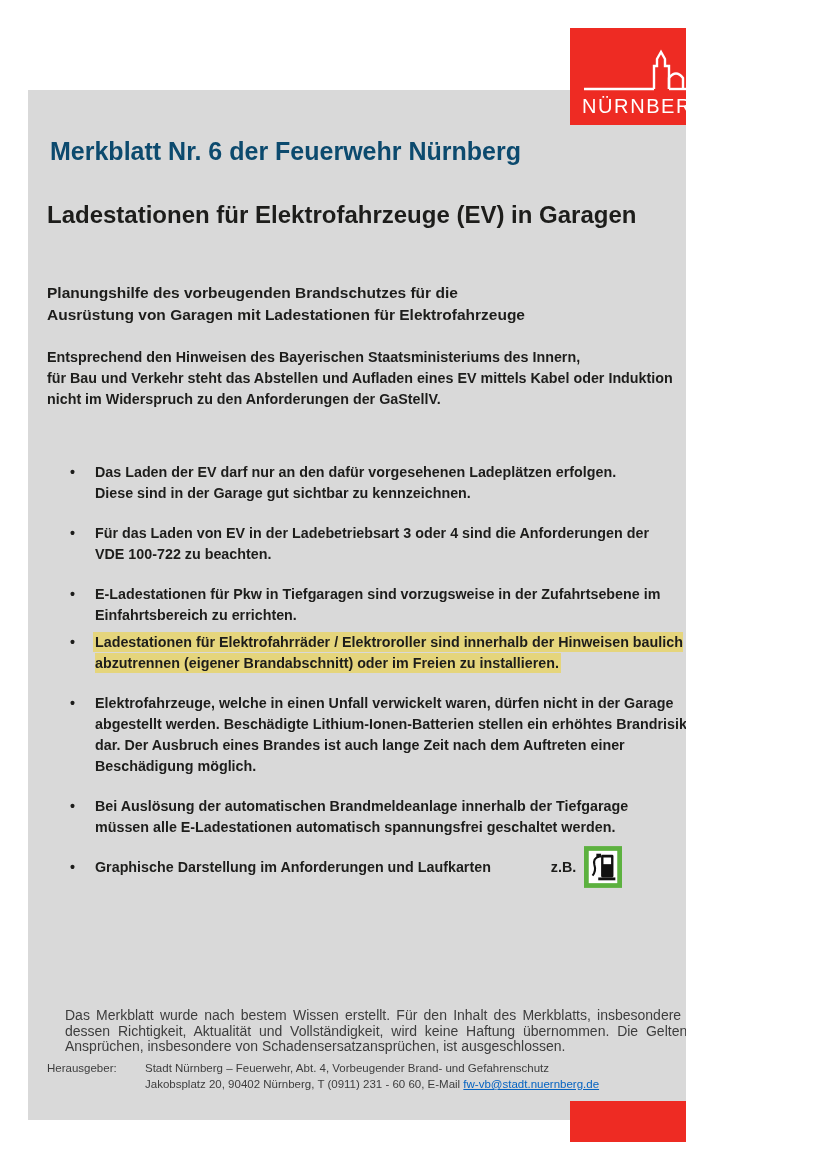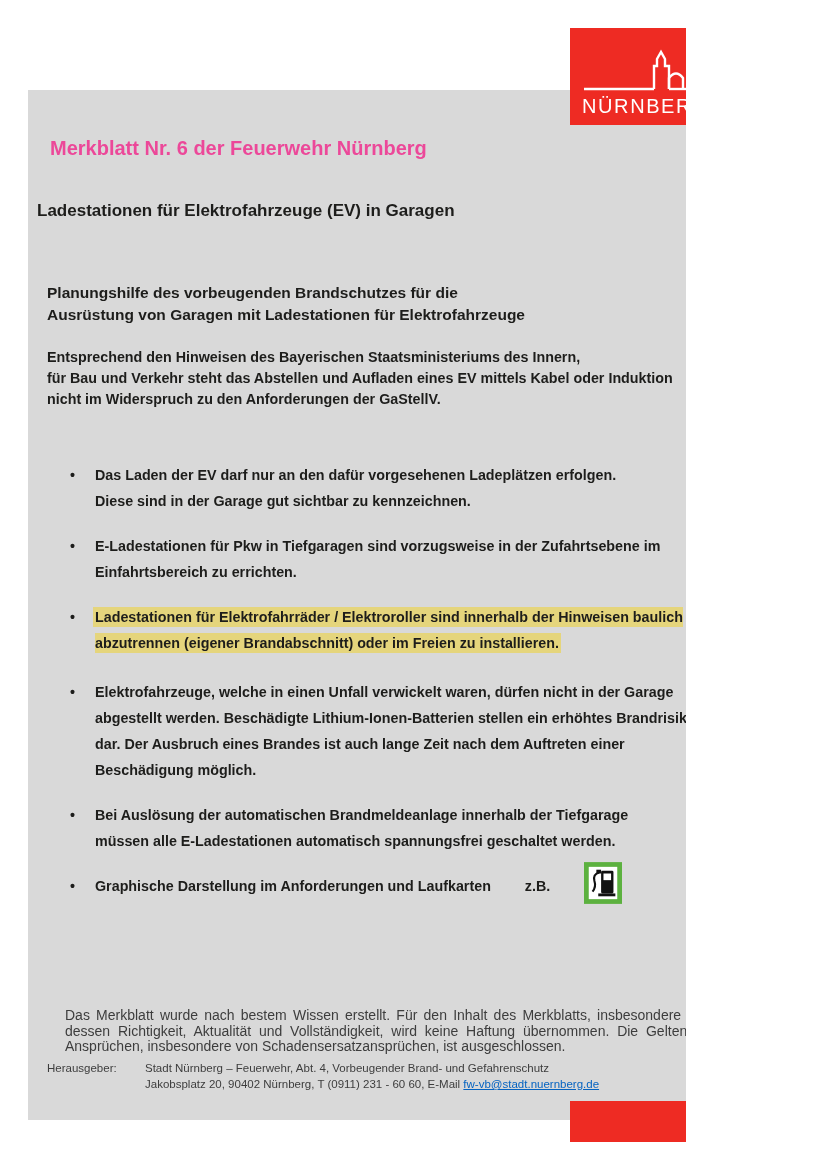--- a/index.html
+++ b/index.html
@@ -31,26 +31,26 @@
     left: 12px; bottom: 7px;
     color: #ffffff;
     font-size: 20px;
     letter-spacing: 1.6px;
     font-weight: 400;
   }
   
   .doc-label {
     position: absolute;
     left: 50px; top: 137px;
-    font-size: 20px; font-weight: bold; color: #ec4899;
+    font-size: 25px; font-weight: bold; color: #0c4a6e;
   }
   .page-title {
     position: absolute;
-    left: 37px; top: 201px;
-    font-size: 17px; font-weight: bold; color: #1d1d1b; text-align: right;
+    left: 47px; top: 201px;
+    font-size: 24px; font-weight: bold; color: #1d1d1b; text-align: right;
   }
   .subtitle {
     position: absolute;
     left: 47px; top: 282px;
     font-size: 15.5px; font-weight: bold; color: #1d1d1b;
     line-height: 22px;
   }
   .intro {
     position: absolute;
     left: 47px; top: 347px;
@@ -64,34 +64,34 @@
     position: absolute;
     left: 70px; top: 462px;
     width: 710px;
     list-style: none;
   }
   .bullet-list li {
     position: relative;
     padding-left: 25px;
     margin-bottom: 19px;
     font-size: 14.3px; font-weight: bold; color: #1d1d1b;
-    line-height: 26px;
+    line-height: 21px;
   }
   .bullet-list li::before {
     content: "\2022";
     position: absolute;
     left: 0; top: 0;
   }
-  .bullet-list li:nth-child(3) { margin-bottom: 23px; }
+  .bullet-list li:nth-child(3) { margin-bottom: 6px; }
   .hl {
     background: #e5d57c;
     box-shadow: 0 0 0 2px #e5d57c;
   }
   .last-bullet .content { position: relative; display: block; }
-  .example-label { display: inline-block; margin-left: 34px; }
+  .example-label { display: inline-block; margin-left: 60px; }
   .ev-icon {
     position: absolute;
     left: 489px; top: -11px;
     width: 38px; height: 42px;
   }
   
   .disclaimer {
     position: absolute;
     left: 65px; top: 1008px;
     width: 718px;
@@ -145,20 +145,22 @@
   <div class="page-title">Ladestationen für Elektrofahrzeuge (EV) in Garagen</div>
   <div class="subtitle pre">Planungshilfe des vorbeugenden Brandschutzes für die
 Ausrüstung von Garagen mit Ladestationen für Elektrofahrzeuge</div>
   <div class="intro pre">Entsprechend den Hinweisen des Bayerischen Staatsministeriums des Innern,
 für Bau und Verkehr steht das Abstellen und Aufladen eines EV mittels Kabel oder Induktion
 nicht im Widerspruch zu den Anforderungen der GaStellV.</div>
 
   <ul class="bullet-list">
     <li><span class="pre">Das Laden der EV darf nur an den dafür vorgesehenen Ladeplätzen erfolgen.
 Diese sind in der Garage gut sichtbar zu kennzeichnen.</span></li>
+    <li><span class="pre">Für das Laden von EV in der Ladebetriebsart 3 oder 4 sind die Anforderungen der
+VDE 100-722 zu beachten.</span></li>
     <li><span class="pre">E-Ladestationen für Pkw in Tiefgaragen sind vorzugsweise in der Zufahrtsebene im
 Einfahrtsbereich zu errichten.</span></li>
     <li><span class="pre hl">Ladestationen für Elektrofahrräder / Elektroroller sind innerhalb der Hinweisen baulich
 abzutrennen (eigener Brandabschnitt) oder im Freien zu installieren.</span></li>
     <li><span class="pre">Elektrofahrzeuge, welche in einen Unfall verwickelt waren, dürfen nicht in der Garage
 abgestellt werden. Beschädigte Lithium-Ionen-Batterien stellen ein erhöhtes Brandrisiko
 dar. Der Ausbruch eines Brandes ist auch lange Zeit nach dem Auftreten einer
 Beschädigung möglich.</span></li>
     <li><span class="pre">Bei Auslösung der automatischen Brandmeldeanlage innerhalb der Tiefgarage
 müssen alle E-Ladestationen automatisch spannungsfrei geschaltet werden.</span></li>

